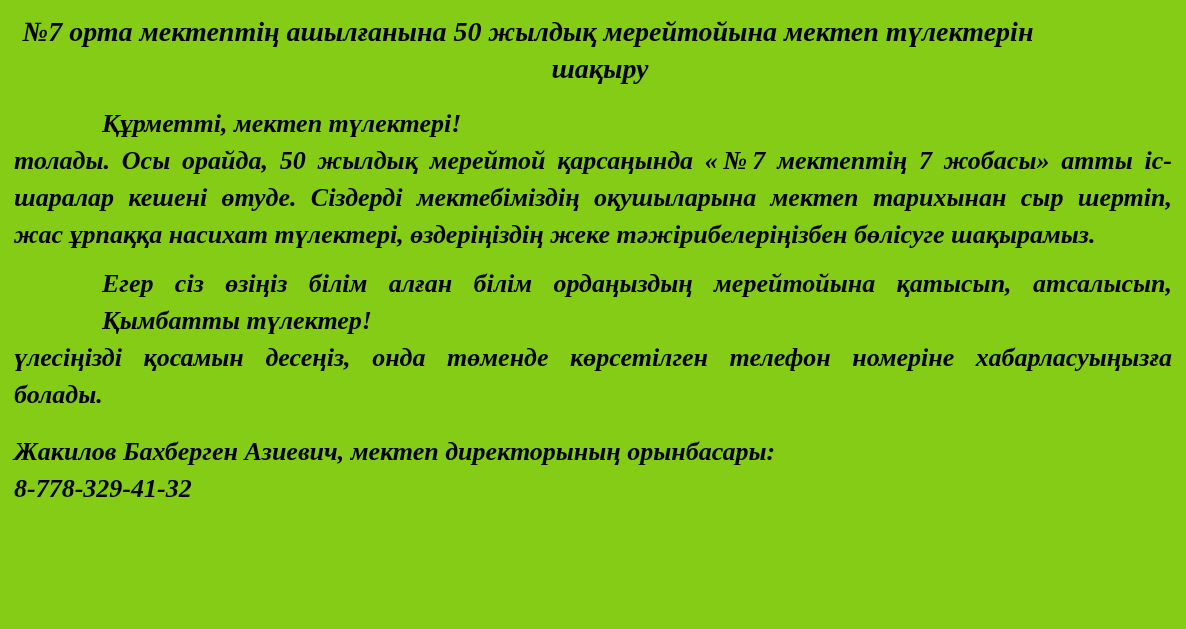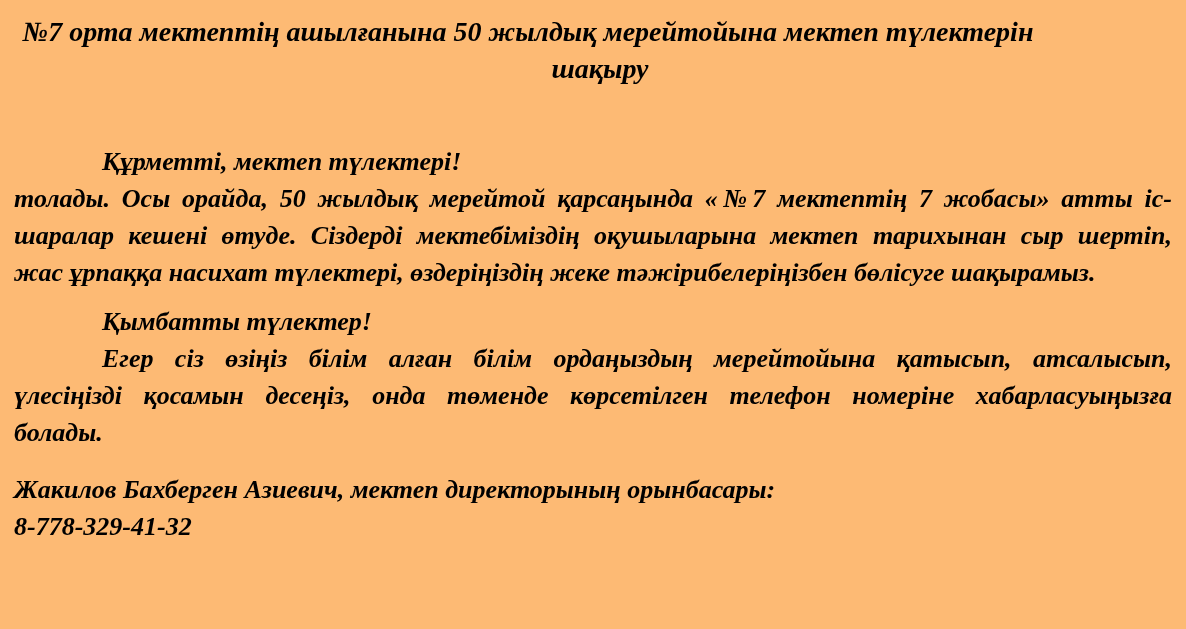--- a/index.html
+++ b/index.html
@@ -1,38 +1,38 @@
 <!DOCTYPE html>
 <html lang="kk"><head>
 <meta charset="utf-8">
 <style>
   * { box-sizing: border-box; }
   html, body { margin: 0; padding: 0; background: #ffffff; }
   .page {
     position: relative;
     width: 1186px;
     height: 629px;
-    background: #fdba74;
+    background: #84cc16;
     color: #000000;
     overflow: hidden;
     font-family: "Liberation Serif", "DejaVu Serif", serif;
     font-weight: bold;
     font-style: italic;
     font-size: 26px;
     line-height: 37px;
     padding: 0 14px;
   }
   .title {
     margin-top: 13px;
     text-align: center;
     font-size: 28px;
   }
   .title-l1 { margin-right: 130px; }
   .title-l2 { margin-left: 14px; }
-  .para1 { margin-top: 56px; }
+  .para1 { margin-top: 18px; }
   .para2 { margin-top: 12px; }
   .indent { text-indent: 88px; }
   .just {
     text-align: justify;
     text-align-last: justify;
   }
   .lastline { text-align: left; }
   .contact { margin-top: 14px; }
   .contact-label {
     text-decoration: underline;
@@ -53,22 +53,22 @@
   </div>
 
   <div class="para1">
     <div class="indent">Құрметті, мектеп түлектері!</div>
     <div class="just">толады. Осы орайда, 50 жылдық мерейтой қарсаңында «№7 мектептің 7 жобасы»  атты іс-</div>
     <div class="just">шаралар кешені өтуде. Сіздерді мектебіміздің оқушыларына мектеп тарихынан сыр шертіп,</div>
     <div class="lastline">жас ұрпаққа насихат түлектері, өздеріңіздің жеке тәжірибелеріңізбен бөлісуге шақырамыз.</div>
   </div>
 
   <div class="para2">
+    <div class="indent just">Егер сіз өзіңіз білім алған білім ордаңыздың мерейтойына қатысып, атсалысып,</div>
     <div class="indent">Қымбатты түлектер!</div>
-    <div class="indent just">Егер сіз өзіңіз білім алған білім ордаңыздың мерейтойына қатысып, атсалысып,</div>
     <div class="just">үлесіңізді қосамын десеңіз, онда төменде көрсетілген телефон номеріне хабарласуыңызға</div>
     <div class="lastline">болады.</div>
   </div>
 
 
   <div class="signature">
     <div>Жакилов Бахберген Азиевич, мектеп директорының орынбасары:</div>
     <div>8-778-329-41-32</div>
   </div>
 

